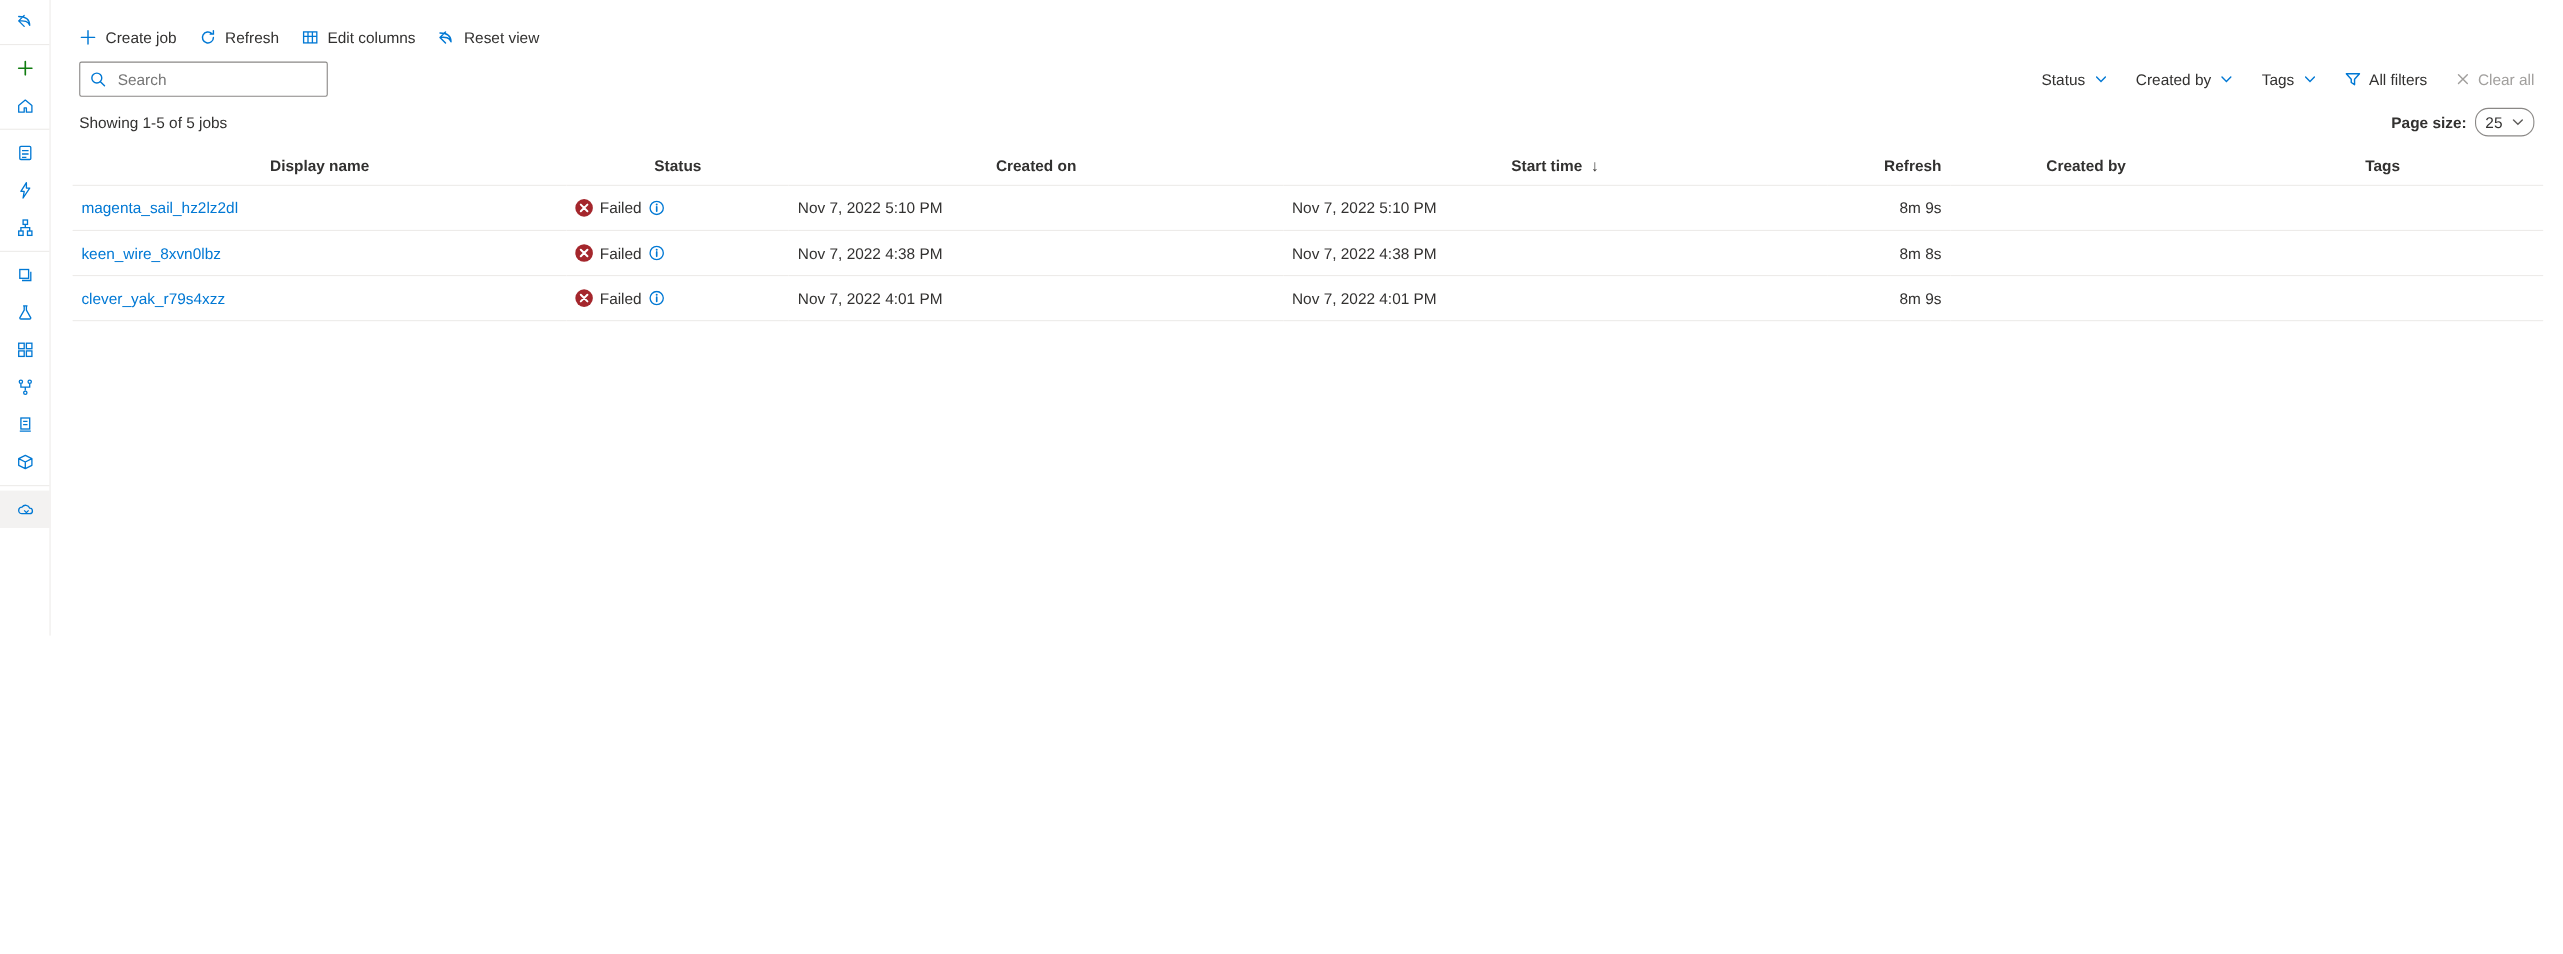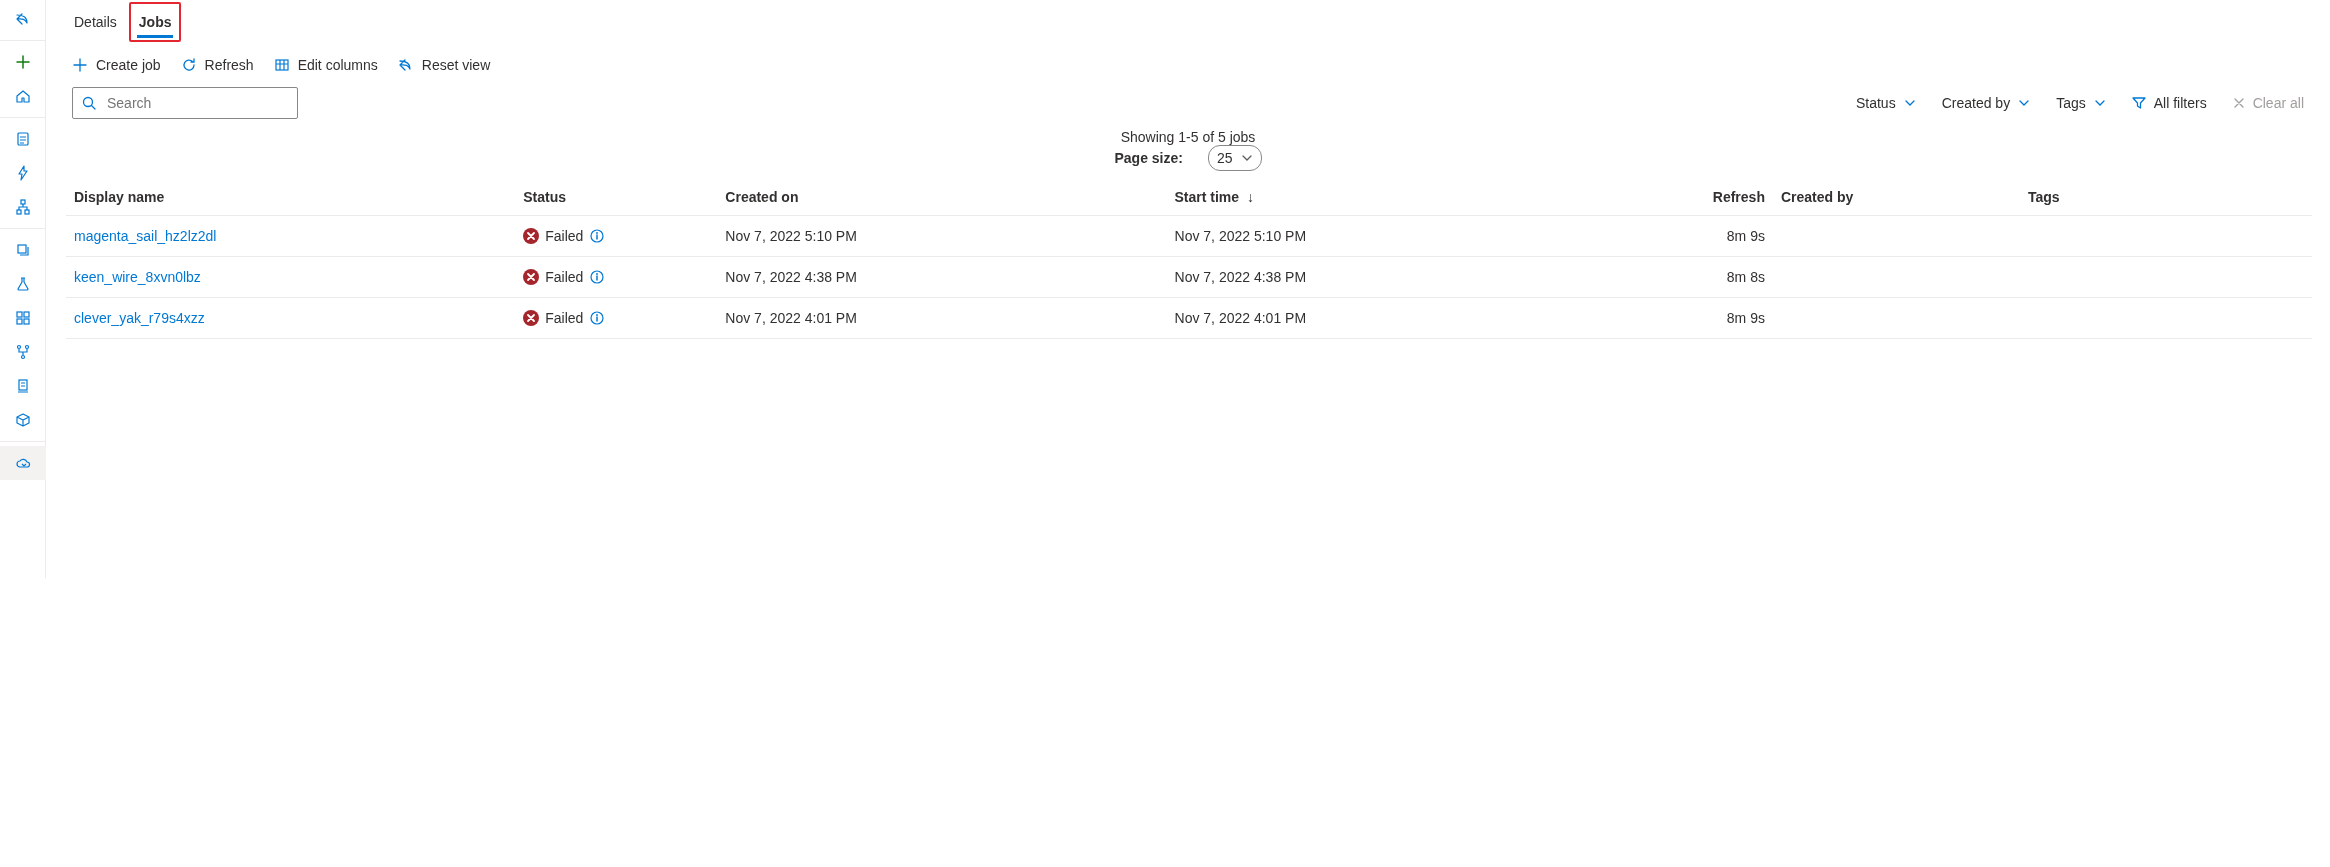--- a/index.html
+++ b/index.html
@@ -21,25 +21,25 @@
   .toolbar-btn .icon { color: #0078d4; display: flex; }
   .search-row { display: flex; align-items: center; justify-content: space-between; margin: 0 26px 10px 26px; }
   .search-box { display: flex; align-items: center; border: 1px solid #8a8886; border-radius: 2px; width: 226px; height: 32px; padding: 0 8px; gap: 8px; }
   .search-box input { border: none; outline: none; flex: 1; font-size: 14px; color: #605e5c; background: transparent; }
   .search-box .icon { color: #0078d4; }
   .filters { display: flex; align-items: center; gap: 26px; }
   .filter { display: flex; align-items: center; gap: 8px; cursor: pointer; color: #323130; }
   .filter .chev, .filter .icon { color: #0078d4; }
   .filter.muted { color: #a19f9d; }
   .filter.muted .icon { color: #a19f9d; }
-  .meta-row { display: flex; align-items: center; justify-content: space-between; margin: 6px 26px 8px 26px; flex-direction: column; }
+  .meta-row { display: flex; align-items: center; justify-content: space-between; margin: 6px 26px 8px 26px; }
   .page-size { display: flex; align-items: center; gap: 8px; font-weight: 600; }
-  .page-size-select { border: 1px solid #8a8886; border-radius: 12px; padding: 4px 8px; display: flex; align-items: center; gap: 8px; font-weight: 400; cursor: pointer; margin-left: 17px; }
+  .page-size-select { border: 1px solid #8a8886; border-radius: 12px; padding: 4px 8px; display: flex; align-items: center; gap: 8px; font-weight: 400; cursor: pointer; }
   table { width: calc(100% - 38px); margin-left: 20px; border-collapse: collapse; }
-  th { text-align: left; font-weight: 600; padding: 10px 8px; font-size: 14px; }
+  th { text-align: center; font-weight: 600; padding: 10px 8px; font-size: 14px; }
   th.right, td.right { text-align: right; }
   td { padding: 12px 8px; border-top: 1px solid #edebe9; vertical-align: middle; }
   tbody tr:last-child td { border-bottom: 1px solid #edebe9; }
   td.link a { color: #0078d4; text-decoration: none; cursor: pointer; }
   .status-cell { display: flex; align-items: center; gap: 6px; }
   .status-icon { width: 16px; height: 16px; border-radius: 50%; display: flex; align-items: center; justify-content: center; flex-shrink: 0; }
   .status-icon.completed { background: #498205; }
   .status-icon.failed { background: #a4262c; }
   .info-icon { width: 16px; height: 16px; display: flex; align-items: center; justify-content: center; color: #0078d4; }
   .sort-arrow { margin-left: 4px; color: #323130; }
@@ -139,27 +139,20 @@
     <div class="sidebar-btn selected">
       <svg width="16" height="16" viewBox="0 0 16 16">
           <path d="M5 12a3 3 0 0 1 0-6 4 4 0 0 1 7 1 2.5 2.5 0 0 1 0 5z" fill="none" stroke="#0078d4" stroke-width="1.2"></path>
           <path d="M7 9l2 2 2-2" fill="none" stroke="#0078d4" stroke-width="1.2"></path>
         </svg>
     </div>
   </div>
 
   <div class="main">
 
-    <div class="tabs">
-      <div class="tab">Details</div>
-      <div class="tab active" style="position:relative">
-        <span>Jobs</span>
-        <span class="tab-highlight"></span>
-      </div>
-    </div>
 
     <div class="toolbar">
       <div class="toolbar-btn">
         <span class="icon">
           <svg width="16" height="16" viewBox="0 0 16 16">
               <path d="M8 2v12M2 8h12" stroke="#0078d4" stroke-width="1.3" stroke-linecap="round"></path>
             </svg>
         </span>
         <span>Create job</span>
       </div>

